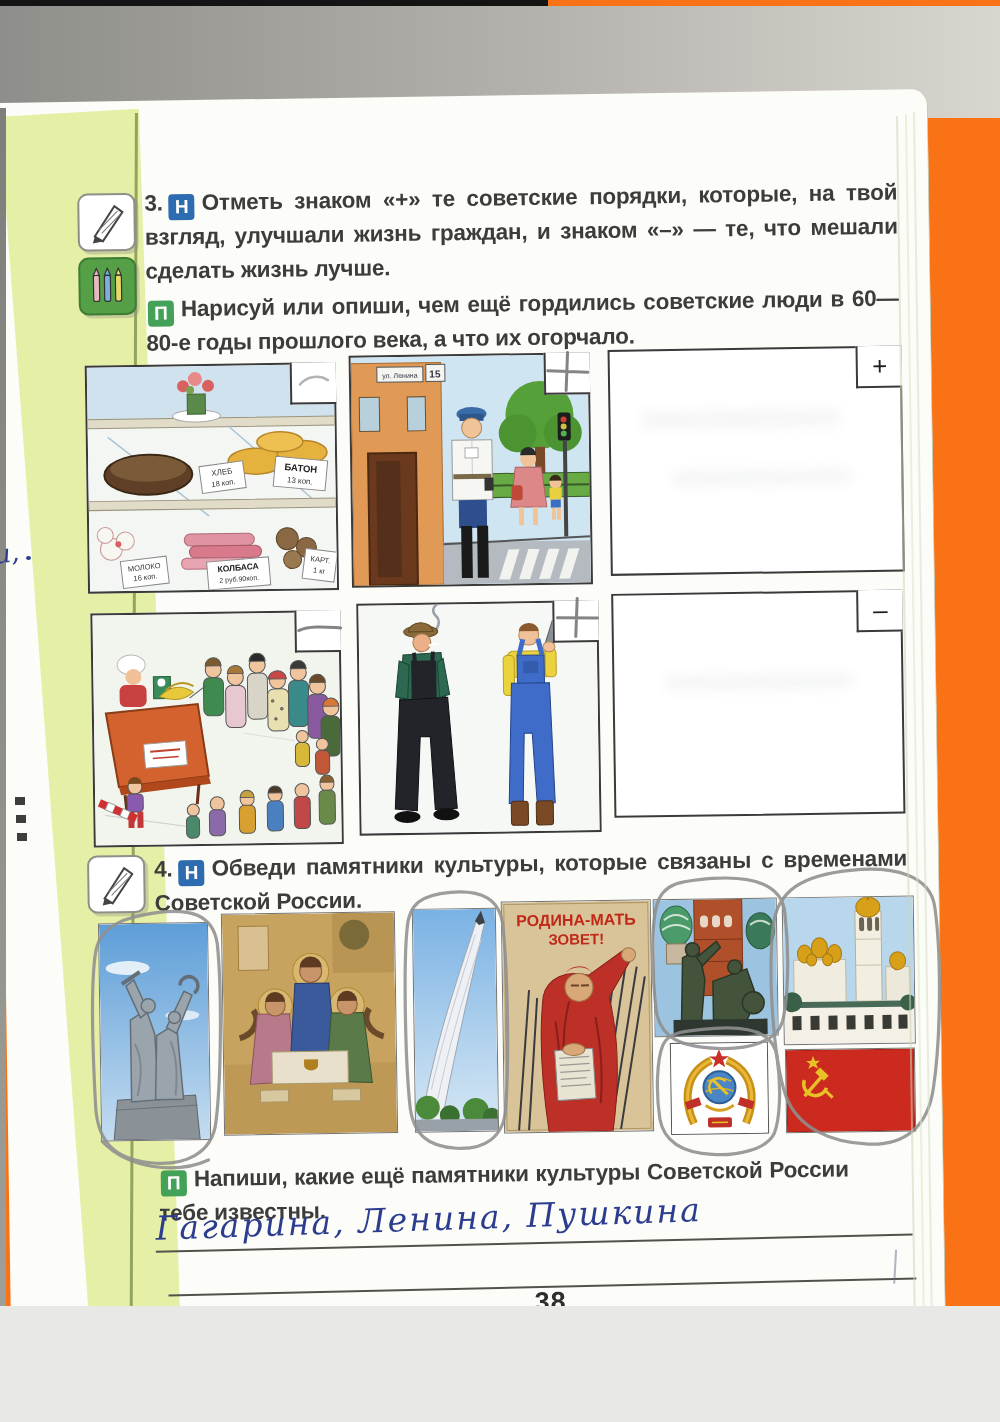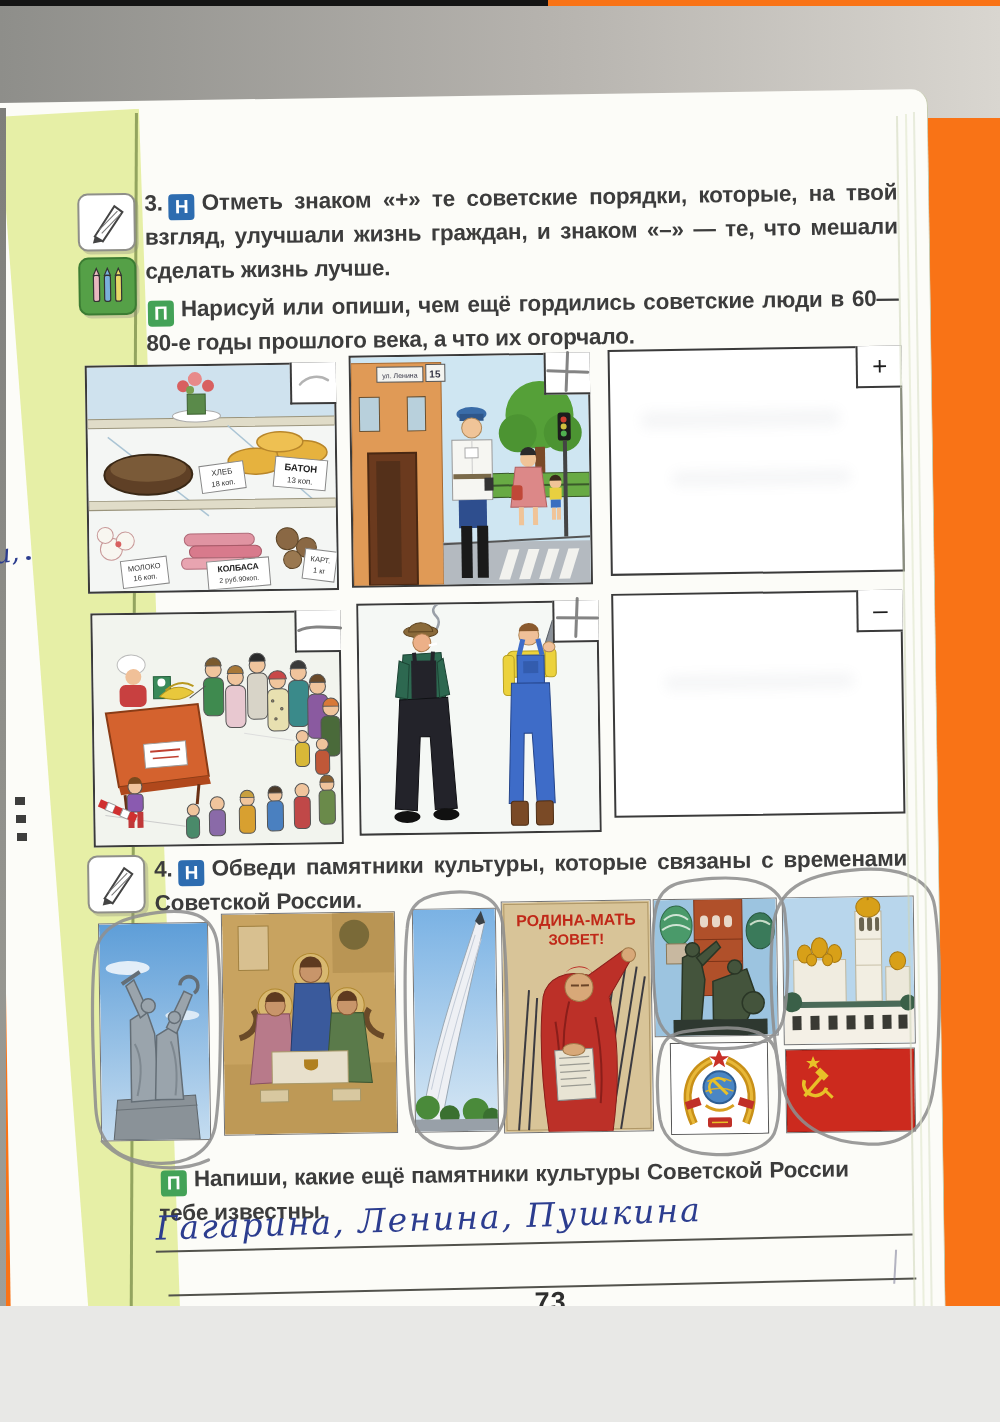--- a/index.html
+++ b/index.html
@@ -593,21 +593,21 @@
 
     <p class="para" style="left:150px;top:1062px;width:690px;">
       <span class="badge p">П</span><span>Напиши, какие ещё памятники культуры Советской России тебе известны.</span>
     </p>
 
     <div class="handwriting" style="left:146px;top:1108px;font-size:33px;letter-spacing:2px;">Гагарина, Ленина, Пушкина</div>
     <div class="ruled" style="left:146px;top:1150px;width:757px;"></div>
     <div class="ruled" style="left:158px;top:1194px;width:748px;"></div>
     <div class="abs" style="left:884px;top:1160px;width:2px;height:34px;background:#6a6a8a;opacity:.5;transform:rotate(4deg);"></div>
 
-    <div class="pageno" style="left:524px;top:1192px;">73</div>
+    <div class="pageno" style="left:524px;top:1192px;">38</div>
   </div>
 
   <div class="abs" style="left:0;top:108px;width:6px;height:1236px;background:linear-gradient(#7e7e7a,#a0a09a);z-index:3;"></div>
   <div class="regsq" style="left:15px;top:797px;"></div>
   <div class="regsq" style="left:16px;top:815px;"></div>
   <div class="regsq" style="left:17px;top:833px;"></div>
   <div class="abs handwriting" style="left:-6px;top:540px;font-size:26px;transform:rotate(-8deg);z-index:4;">и,</div>
   <div class="abs" style="left:26px;top:556px;width:5px;height:4px;border-radius:50%;background:#2c3d8f;z-index:4;"></div>
 
   <div class="vline" style="left:905px;top:116px;height:1216px;background:#cdd6b8;opacity:.55;"></div>

